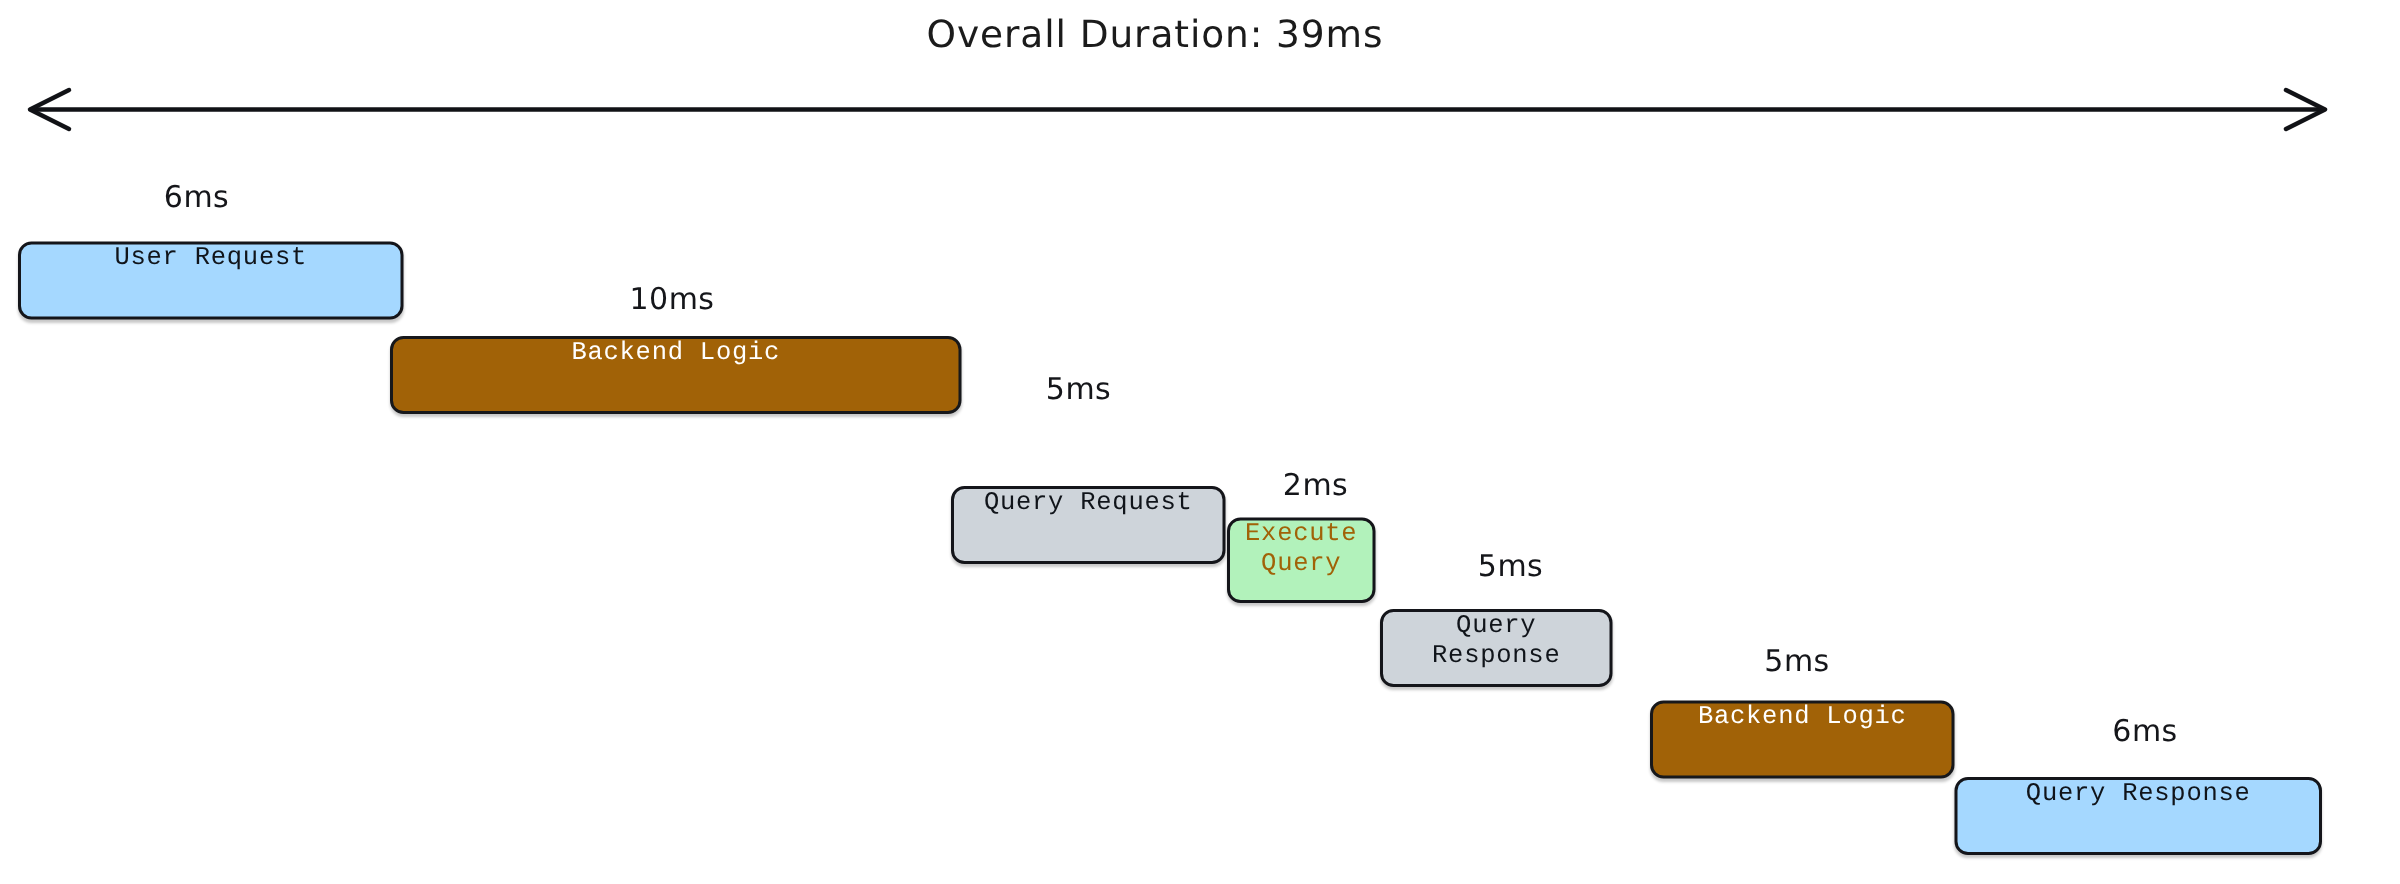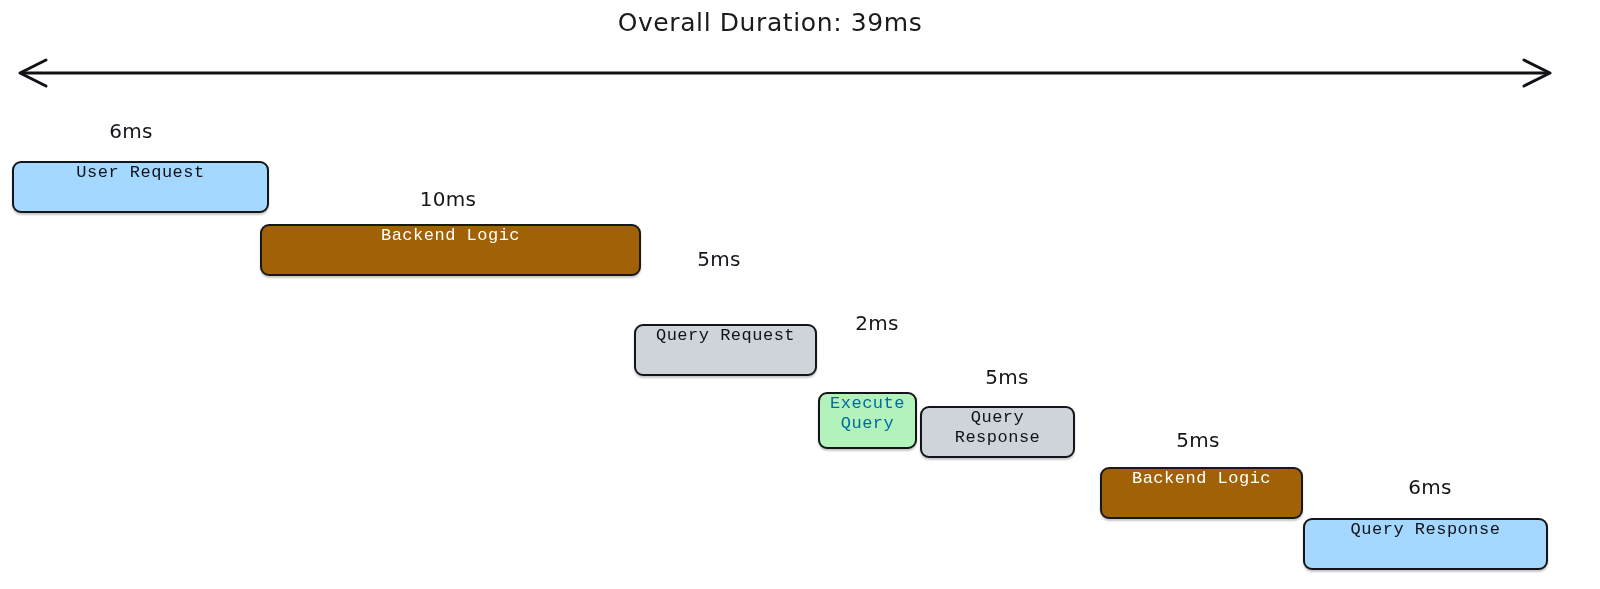--- a/index.html
+++ b/index.html
@@ -53,21 +53,21 @@
     justify-content: center;
     font-family: Liberation Mono, monospace;
     font-size: 17px;
     letter-spacing: 0.5px;
     line-height: 1.18;
     text-align: center;
     box-shadow: 0 2px 2px rgba(0,0,0,0.22);
   }
   .task-bar.fill-blue  { background: #a5d8ff; color: #10141a; }
   .task-bar.fill-grey  { background: #ced4da; color: #10141a; }
-  .task-bar.fill-green { background: #b2f2bb; color: #0369a1; margin-top: 47px; }
+  .task-bar.fill-green { background: #b2f2bb; color: #a16207; }
   .task-bar.fill-dark  { background: #a16207; color: #ffffff; border-color: #17181b; }
 
   .task-label {
     display: block;
     padding: 0 6px;
     white-space: pre-line;
   }
 
   
   .duration-label {

